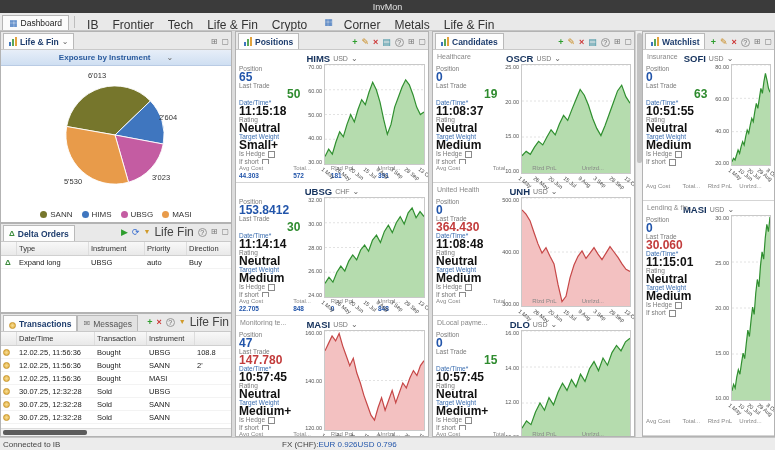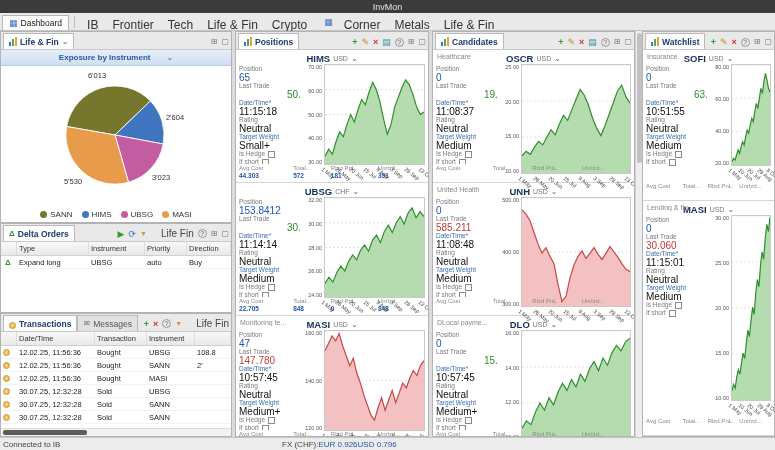--- a/index.html
+++ b/index.html
@@ -43,21 +43,21 @@
           background:#fdfdfd; border:1px solid #b9b9b9; border-bottom:none; padding:2px 5px; height:16px; }
   .ptab.inactive { background:#e2e2e2; color:#555; font-weight:normal; }
   .ptools { margin-left:auto; display:flex; align-items:center; gap:4px; padding-bottom:2px; }
   .tool { font-size:9px; line-height:10px; cursor:default; }
   .t-add{color:#2e9e2e;font-weight:bold;} .t-edit{color:#c8881a;} .t-del{color:#cc3333;font-weight:bold;}
   .t-tab{color:#3a8fa0;} .t-play{color:#2e9e2e;} .t-refresh{color:#3a6fd0;}
   .t-filter{color:#d09a2a;font-size:7px;}
   .t-help{color:#666;border:1px solid #999;border-radius:50%;width:9px;height:9px;line-height:8px;
           text-align:center;font-size:7px;}
   .t-win{color:#777;font-size:8px;}
-  .flabel { font-size:10px; color:#444;margin-left:10px; }
+  .flabel { font-size:12px; color:#444; }
   .bars-icon{display:inline-flex;align-items:flex-end;gap:1px;height:9px;}
   .bars-icon i{width:2px;display:block;}
   .bars-icon i:nth-child(1){height:4px;background:#3f76bf;}
   .bars-icon i:nth-child(2){height:7px;background:#58a758;}
   .bars-icon i:nth-child(3){height:9px;background:#e2a23c;}
   .chev{color:#666;font-size:8px;font-weight:normal;}
 
   
   .exp-panel { height:192px; flex:none; }
   .exp-strip { height:16px; background:linear-gradient(#e7eef8,#cfdff2); border-bottom:1px solid #b9cbe4;
@@ -95,21 +95,21 @@
   .chead { position:relative; height:12px; display:flex; align-items:center; justify-content:center; flex:none; }
   .cat { position:absolute; left:1px; top:1px; font-size:7px; color:#888; max-width:46%;
          white-space:nowrap; overflow:hidden; }
   .symgrp { display:flex; align-items:center; gap:3px; }
   .sym { font-size:9.5px; color:#14315c; }
   .cur { font-size:7px; color:#777; }
   .cbody { flex:1; display:flex; min-height:0; }
   .info { width:62px; flex:none; overflow:hidden; padding-top:1px; }
   .info .lbl { font-size:6.5px; color:#7a7a7a; line-height:8px; white-space:nowrap; }
   .info .lbl.lblue { color:#3a6db0; }
-  .info .val { font-size:10px; color:#111; line-height:9px; font-weight:normal; white-space:nowrap; }
+  .info .val { font-size:12px; color:#111; line-height:9px; font-weight:bold; white-space:nowrap; }
   .info .val.vblue { color:#2255aa; }
   .info .val.up { color:#2e8b2e;margin-left:48px; }
   .info .val.down { color:#c23b3b; }
   .cbrow { display:flex; align-items:center; gap:3px; line-height:9px; }
   .cb { width:7px; height:7px; border:1px solid #8a8a8a; background:#fff; display:inline-block; flex:none; }
 
   .chart { flex:1; display:grid; grid-template-columns:23px 1fr; grid-template-rows:1fr 16px; min-width:0; }
   .chart .yt { grid-column:1; grid-row:1; display:flex; flex-direction:column; justify-content:space-between;
                align-items:flex-end; font-size:5.5px; color:#555; padding:0 2px 0 0; }
   .chart .plot { grid-column:2; grid-row:1; border:1px solid #c9c9c9; background:#fff; min-width:0; }
@@ -204,21 +204,21 @@
           <span class="chev">⌄</span>
         </div>
         <div class="pie-wrap">
             <svg viewBox="0 0 120 120">
               <path d="M60,60 L16.7,52.4 A44,44 0 0 1 91.7,29.5 Z" fill="#76762c" stroke="#ffffff" stroke-width="0.8"></path>
               <path d="M60,60 L91.7,29.5 A44,44 0 0 1 103.2,68.1 Z" fill="#3f76bf" stroke="#ffffff" stroke-width="0.8"></path>
               <path d="M60,60 L103.2,68.1 A44,44 0 0 1 72.1,102.3 Z" fill="#c45ca2" stroke="#ffffff" stroke-width="0.8"></path>
               <path d="M60,60 L72.1,102.3 A44,44 0 0 1 16.7,52.4 Z" fill="#e89b4a" stroke="#ffffff" stroke-width="0.8"></path>
             </svg>
             <span class="pie-label" style="left: 49px; top: 7px; text-align: right;">6'013</span>
-            <span class="pie-label" style="left: 127px; top: 49px;">2'604</span>
+            <span class="pie-label" style="left: 120px; top: 49px;">2'604</span>
             <span class="pie-label" style="left: 113px; top: 109px;">3'023</span>
             <span class="pie-label" style="left: 25px; top: 113px;">5'530</span>
           </div>
         <div class="legend">
 
         <span class="leg-item">
             <span class="leg-dot" style="background: rgb(118, 118, 44);"></span>
             <span class="leg-label">SANN</span>
           </span>
             <span class="leg-item">
@@ -687,21 +687,21 @@
                 <b class="sym">UNH</b>
                 <span class="cur">USD</span>
                 <span class="chev">⌄</span>
               </span>
             </div>
             <div class="cbody">
               <div class="info">
                 <div class="lbl">Position</div>
                 <div class="val vblue">0</div>
                 <div class="lbl">Last Trade</div>
-                <div class="val down">585.211</div>
+                <div class="val down">364.430</div>
                 <div class="lbl lblue">Date/Time*</div>
                 <div class="val">11:08:48</div>
                 <div class="lbl">Rating</div>
                 <div class="val">Neutral</div>
                 <div class="lbl lblue">Target Weight</div>
                 <div class="val">Medium</div>
                 <div class="cbrow">
                     <span class="lbl">Is Hedge</span>
                     <span class="cb"></span>
                   </div>

